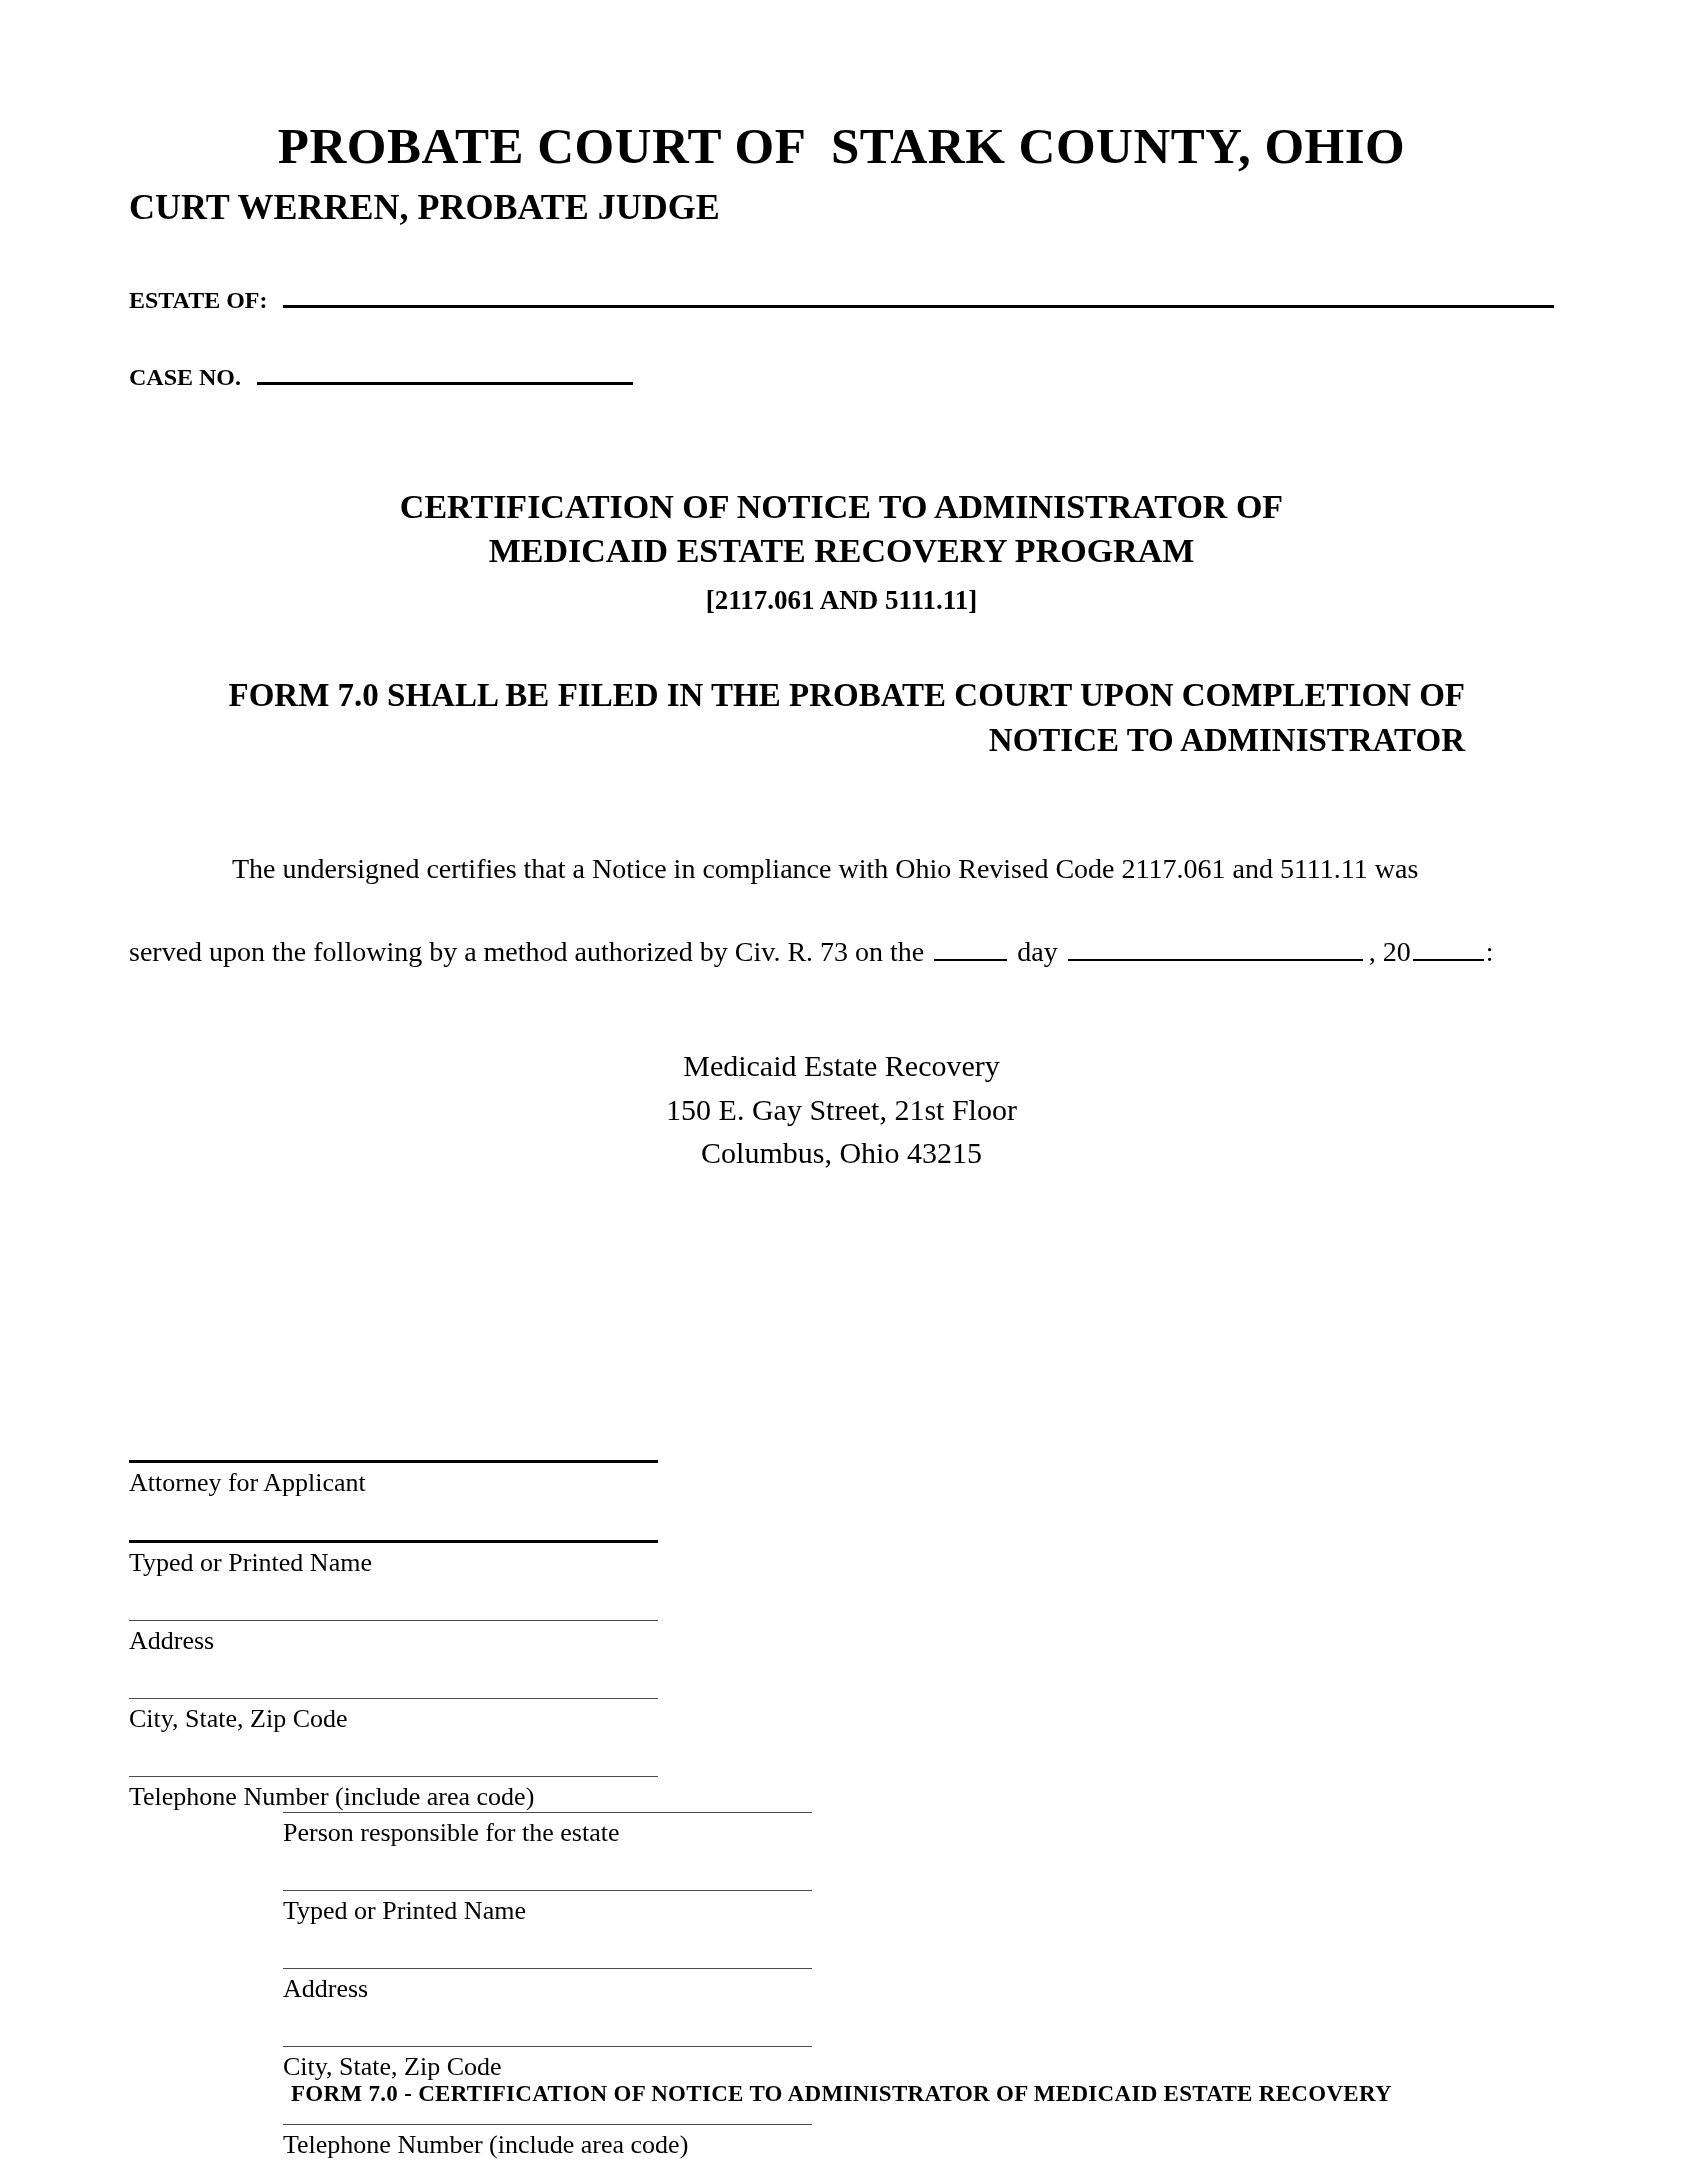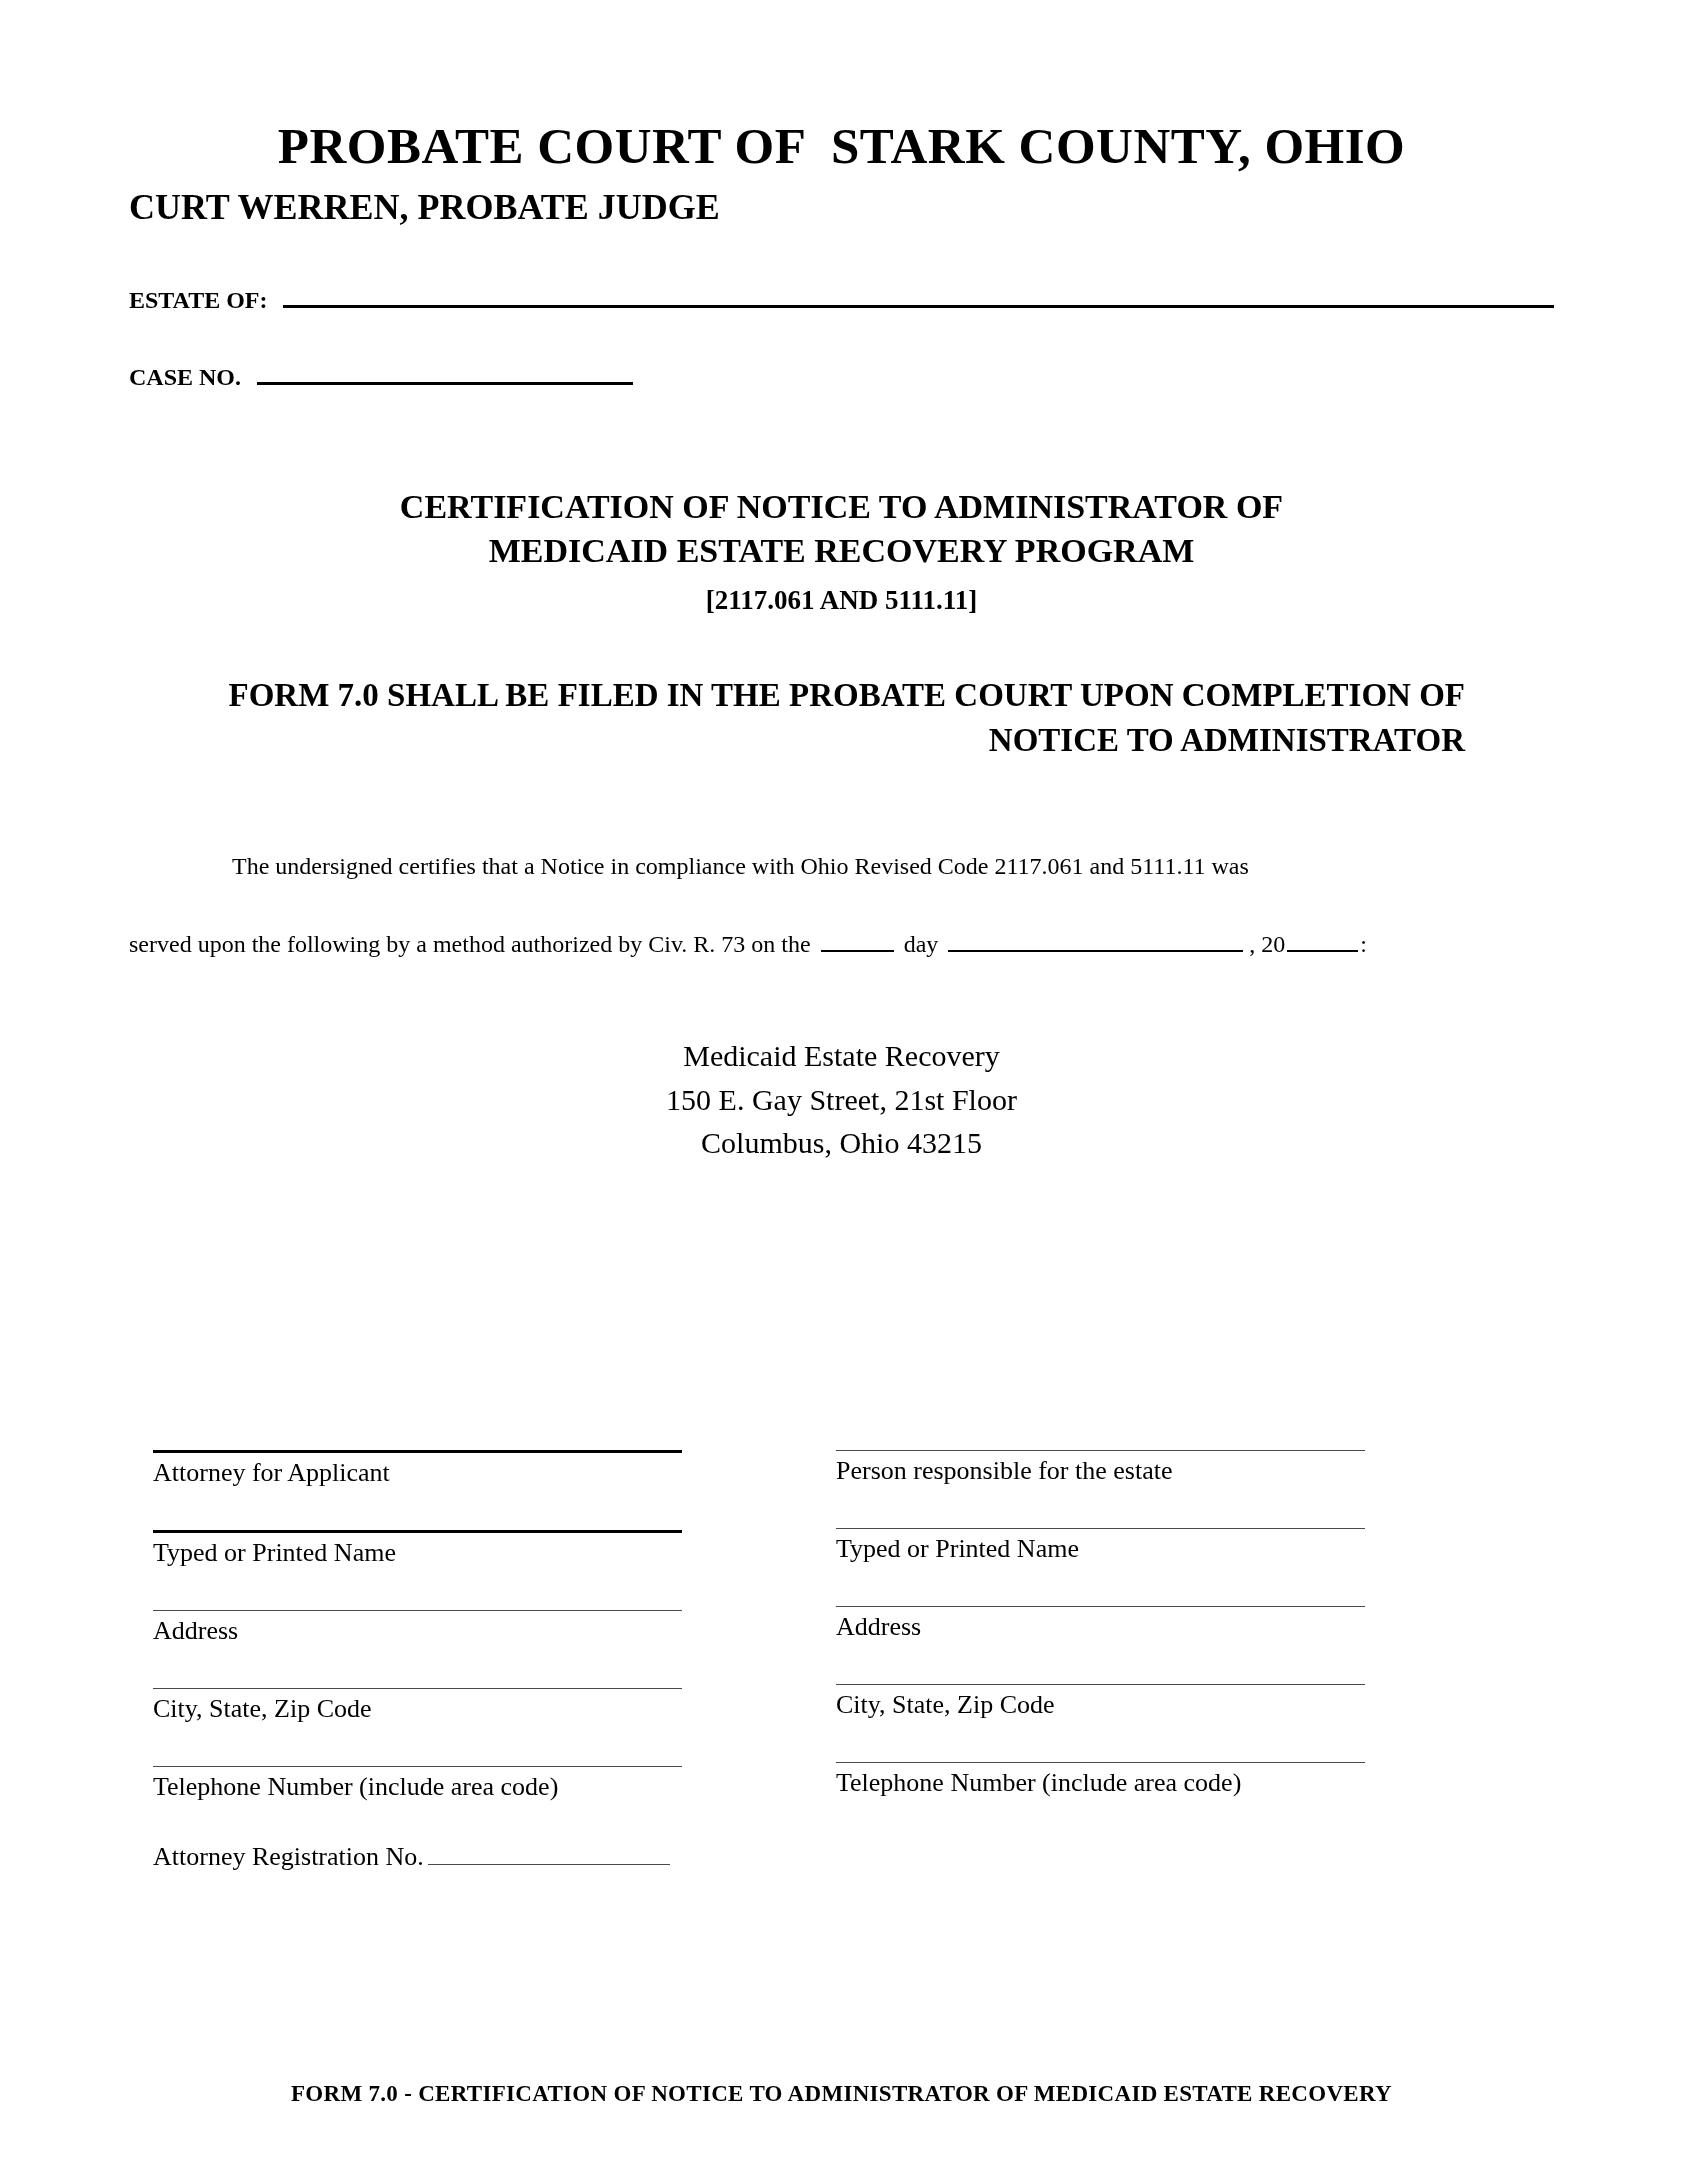--- a/index.html
+++ b/index.html
@@ -60,21 +60,21 @@
     margin-top: 12px;
   }
   .instruction {
     margin: 57px auto 0 auto;
     max-width: 1247px;
     text-align: right;
     font-weight: bold;
     font-size: 33px;
     line-height: 1.35;
   }
-  .body-par { font-size: 24px; }
+  .body-par { font-size: 28px; }
   .body-line1 {
     margin-top: 91px;
     text-indent: 103px;
   }
   .body-line2 {
     margin-top: 46px;
     white-space: nowrap;
   }
   .blank {
     display: inline-block;
@@ -86,22 +86,22 @@
   .blank-month { width: 295px; margin: 0 6px 0 10px; }
   .blank-year  { width: 71px;  margin: 0 2px; }
   .recipient {
     margin-top: 76px;
     text-align: center;
     font-size: 30px;
     line-height: 1.45;
   }
   .sig-grid {
     margin-top: 285px;
-    margin-left: 24px;
     display: flex;
+    flex-direction: column;
   }
   .sig-col { width: 529px; }
   .sig-col-right { margin-left: 154px; }
   .sig-field {
     border-top: 1.5px solid #4a4a4a;
     padding-top: 5px;
     margin-top: 42px;
     font-size: 26px;
   }
   .sig-field.first { margin-top: 0; }

